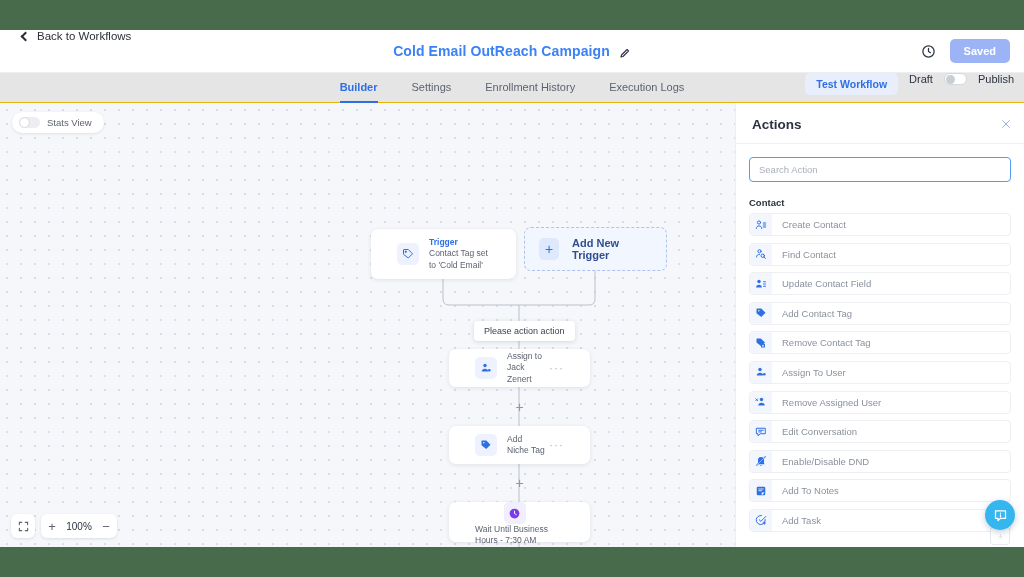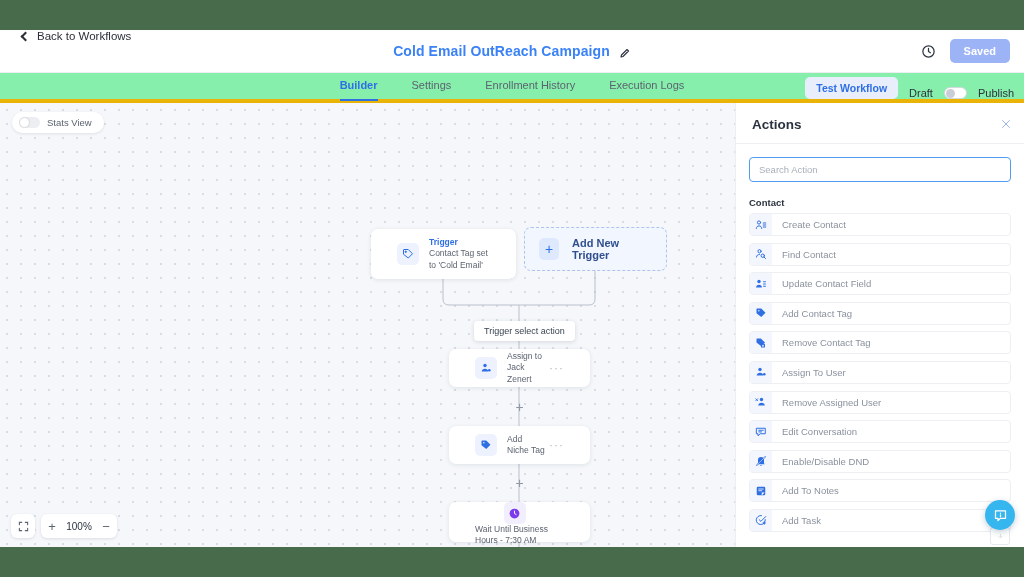--- a/index.html
+++ b/index.html
@@ -52,34 +52,34 @@
     background: #9cb3f5; color: #fff;
     font-size: 11px; font-weight: 700;
     padding: 6px 14px; border-radius: 5px;
     border: none; cursor: default;
   }
 
   
   .tabsbar {
     position: relative;
     height: 30px;
-    background: #86efac;
-    border-bottom: 4px solid #eab308;
+    background: #e5e5e5;
+    border-bottom: 1px solid #eab308;
     display: flex; align-items: center; justify-content: center;
   }
   .tabs { display: flex; gap: 34px; align-items: flex-end; height: 30px; }
   .tab {
     font-size: 11px; color: #5c6370; cursor: pointer;
     height: 30px; display: flex; align-items: center;
     border-bottom: 2px solid transparent;
   }
   .tab.active { color: #2f6fe4; font-weight: 600; border-bottom-color: #2f6fe4; }
   .tabsbar-right {
     position: absolute; right: 10px; top: 0; bottom: 0;
-    display: flex; align-items: flex-end; gap: 11px;
+    display: flex; align-items: flex-start; gap: 11px;
   }
   .test-wf {
     background: #e8eefc; color: #2f6fe4;
     font-size: 10.5px; font-weight: 600;
     padding: 5px 11px; border-radius: 5px;
     border: none; cursor: pointer;
   }
   .draft-label, .publish-label { font-size: 11px; color: #2b3340; }
   .toggle {
     width: 23px; height: 12px; border-radius: 7px;
@@ -339,21 +339,21 @@
           <span class="t-label">Trigger</span>
           <span>Contact Tag set to 'Cold Email'</span>
         </span>
       </div>
 
       <div class="add-trigger" style="left:524px; top:124px; width:143px; height:44px;">
         <span class="at-plus">+</span>
         <span class="at-label">Add New Trigger</span>
       </div>
 
-      <div class="tooltip" style="left:474px; top:218px;">Trigger select action</div>
+      <div class="tooltip" style="left:474px; top:218px;">Please action action</div>
 
       <div class="node" style="left:449px; top:246px; width:141px; height:38px;">
         <span class="node-ico">
           <svg width="12" height="12" viewBox="0 0 24 24" fill="#2f6fe4">
               <circle cx="10" cy="7" r="3.4"></circle>
               <path d="M3.4 19c0-3.4 3-5.6 6.6-5.6s6.6 2.2 6.6 5.6z"></path>
               <circle cx="18.6" cy="16.5" r="2.6"></circle>
             </svg>
         </span>
         <span class="node-text">Assign to Jack Zenert</span>

